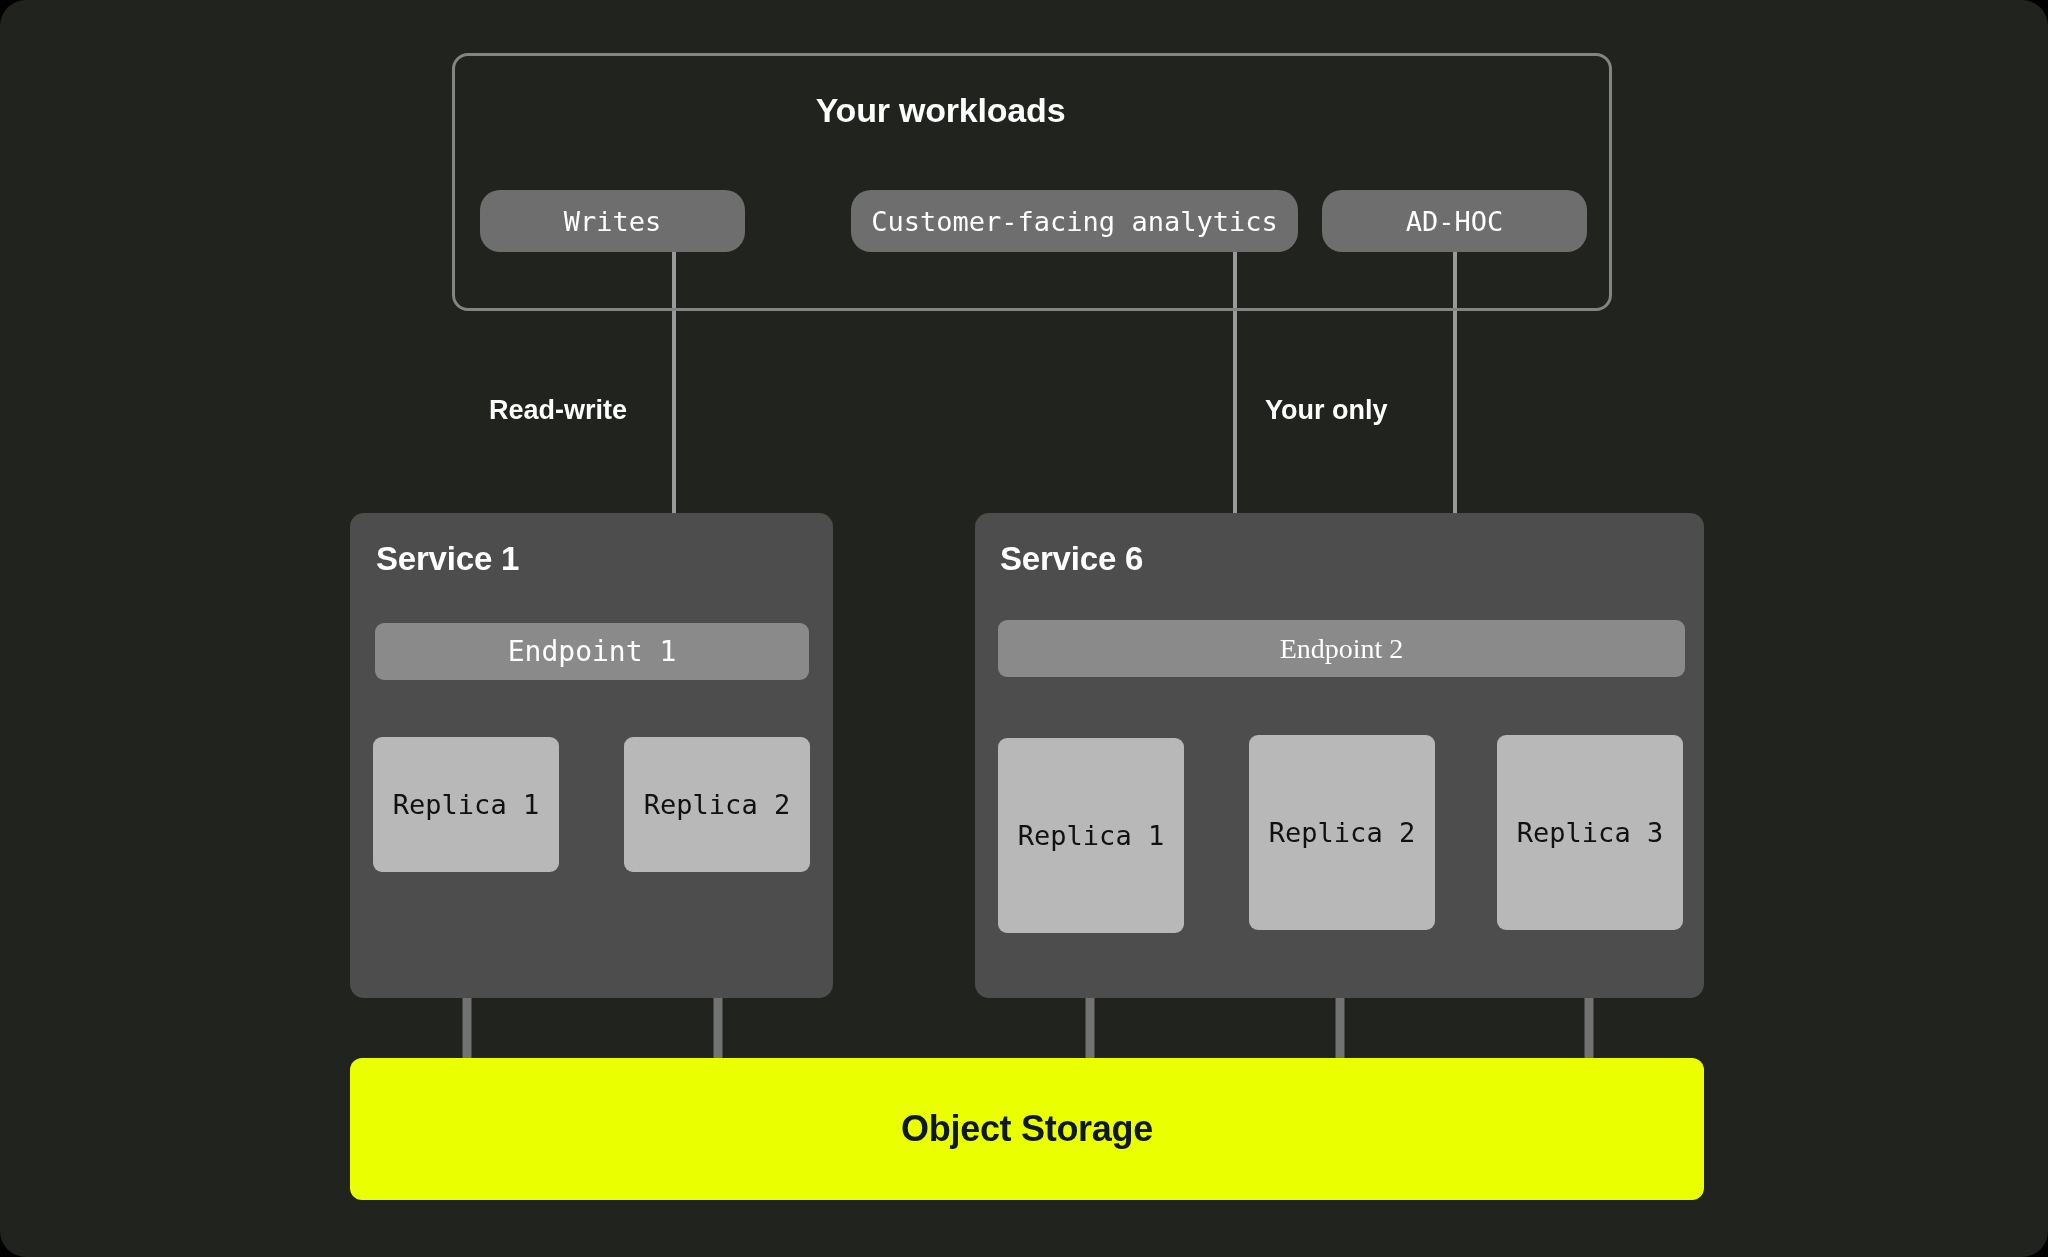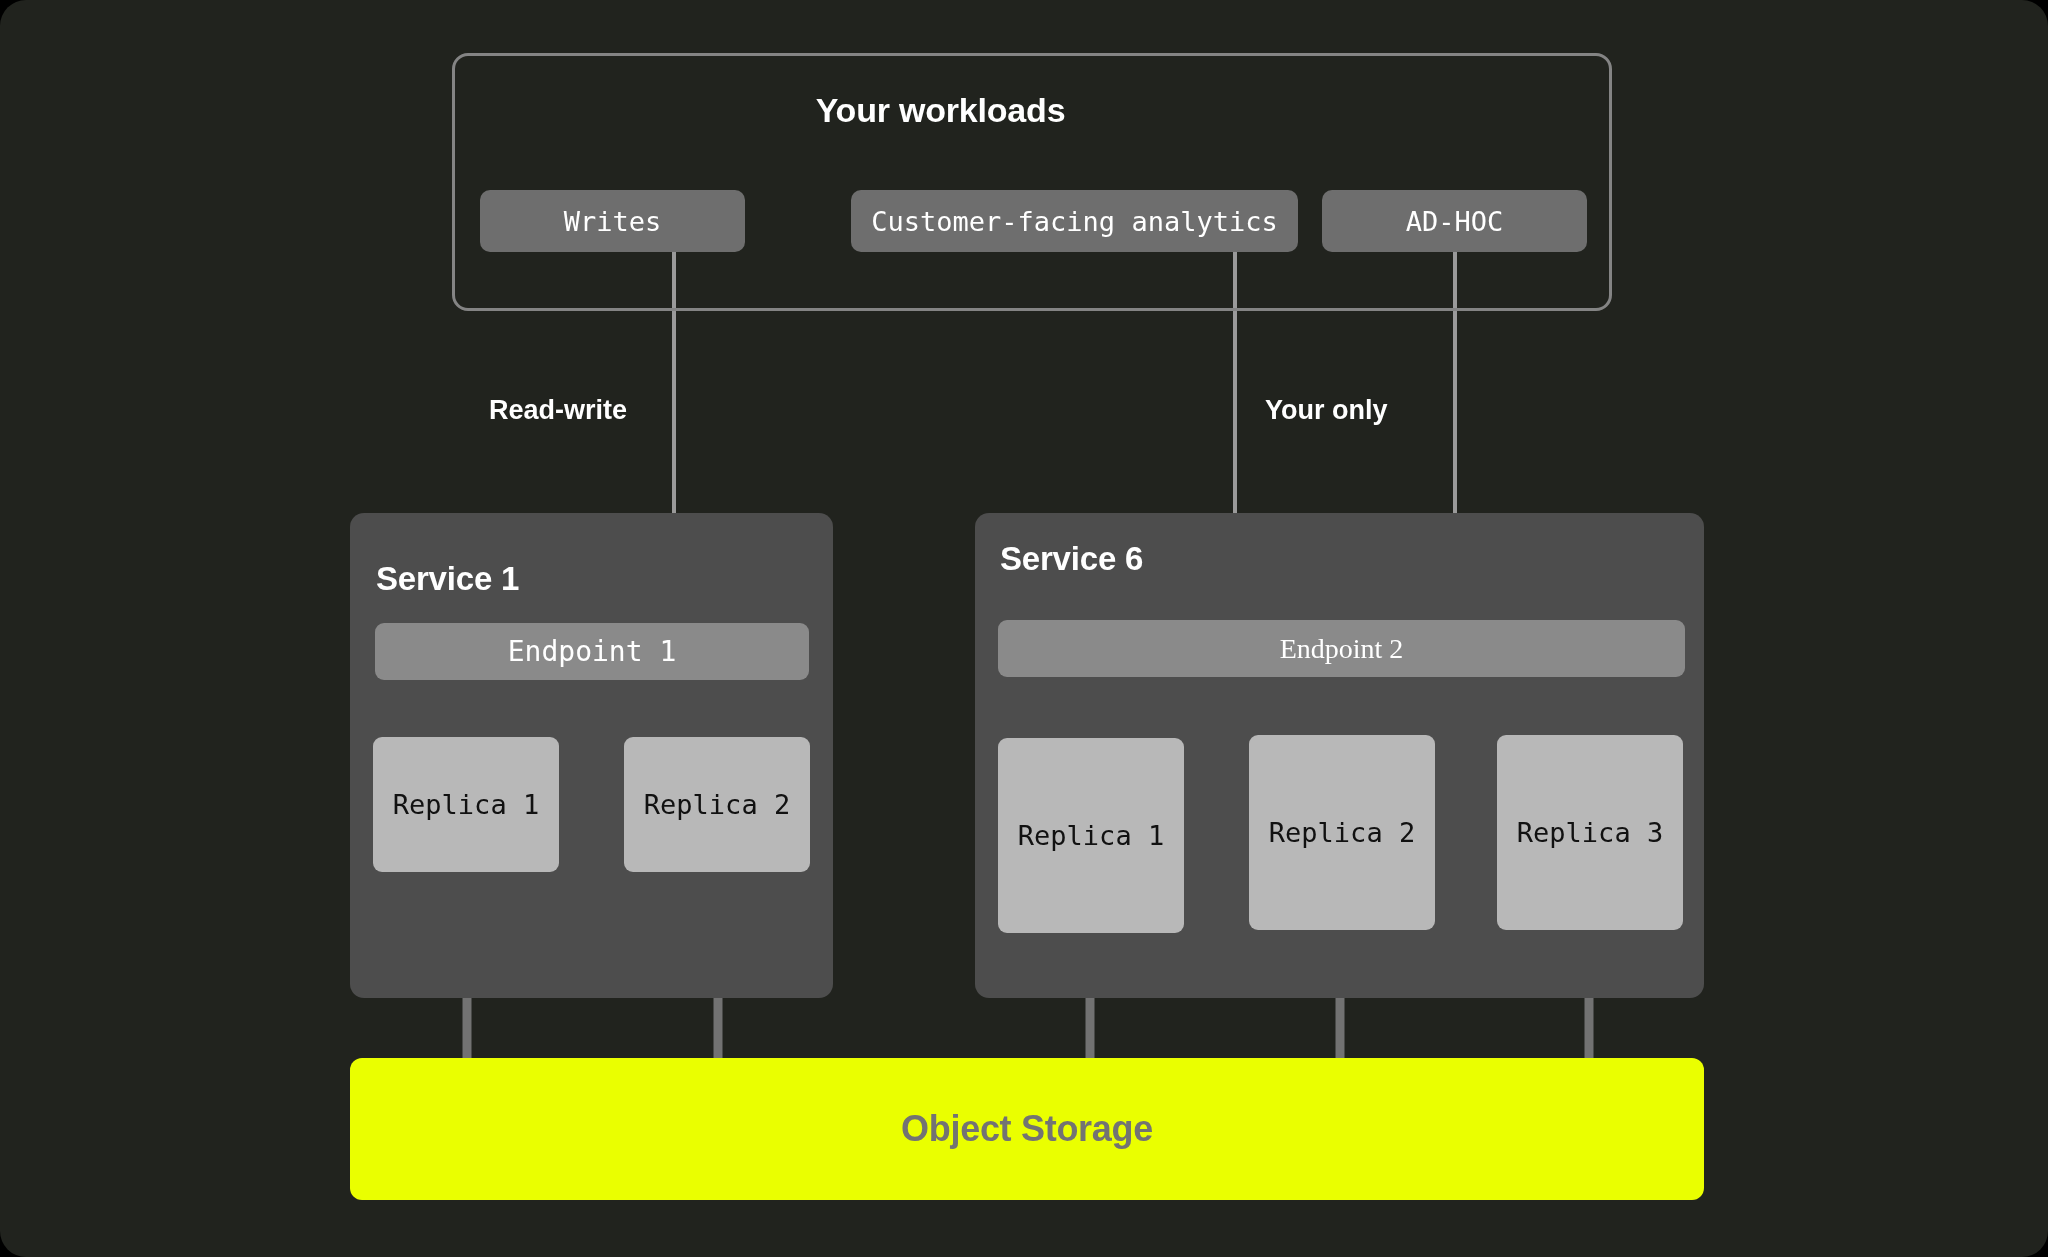--- a/index.html
+++ b/index.html
@@ -53,21 +53,21 @@
     color: #FFFFFF;
     font-size: 34px;
     font-weight: bold;
     letter-spacing: -0.2px;
     font-family: "Liberation Sans", sans-serif;
   }
 
   .workload-box {
     position: absolute;
     background: #6E6E6E;
-    border-radius: 10px;
+    border-radius: 20px;
     display: flex;
     align-items: center;
     justify-content: center;
     color: #FFFFFF;
     font-family: "DejaVu Sans Mono", monospace;
     font-size: 27px;
     height: 62px;
     top: 190px;
   }
   #workload-writes  { left: 480px;  width: 265px; }
@@ -96,21 +96,21 @@
   #service-2 { left: 975px; top: 513px; width: 729px; height: 485px; }
 
   .service-title {
     position: absolute;
     color: #FFFFFF;
     font-size: 33px;
     font-weight: bold;
     letter-spacing: -0.2px;
     font-family: "Liberation Sans", sans-serif;
   }
-  #service-1-title { left: 376px; top: 560px; }
+  #service-1-title { left: 376px; top: 540px; }
   #service-2-title { left: 1000px; top: 540px; }
 
   .endpoint-box {
     position: absolute;
     background: #8A8A8A;
     border-radius: 9px;
     height: 57px;
     display: flex;
     align-items: center;
     justify-content: center;
@@ -145,21 +145,21 @@
     top: 1058px;
     width: 1354px;
     height: 142px;
     background: #EAFF00;
     border-radius: 12px;
     display: flex;
     align-items: center;
     justify-content: center;
   }
   #object-storage-label {
-    color: #737373;
+    color: #0f172a;
     font-size: 36px;
     font-weight: bold;
     letter-spacing: -0.3px;
     font-family: "Liberation Sans", sans-serif;
   }
 </style>
 </head>
 <body>
 
 <div id="canvas">

